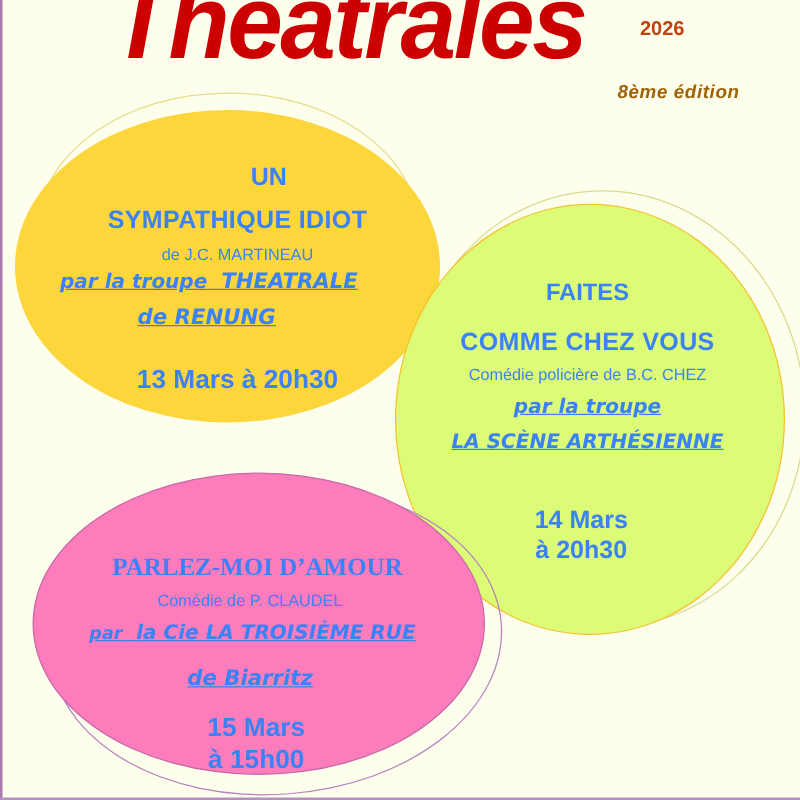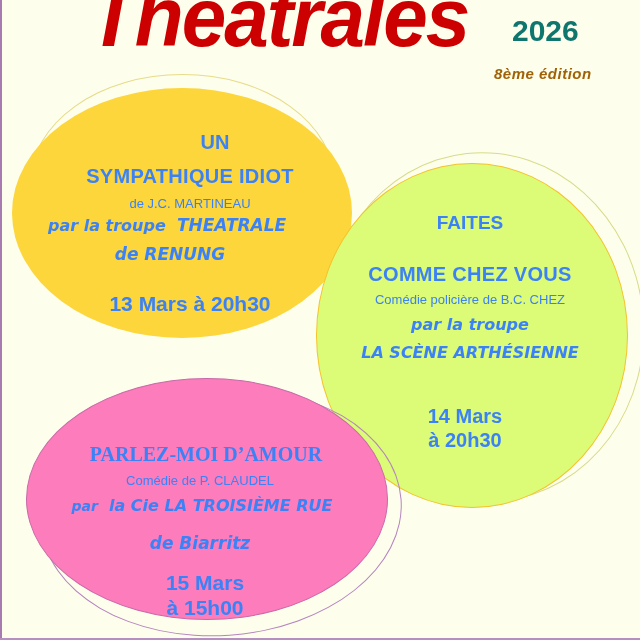--- a/index.html
+++ b/index.html
@@ -14,21 +14,21 @@
     .title {
       position: absolute; left: 88px; top: -24px;
       font-family: "Liberation Sans", sans-serif;
       font-weight: bold; font-style: italic;
       font-size: 80px; letter-spacing: -2px;
       color: #cc0000; line-height: 1; white-space: nowrap;
       transform: scaleY(1.05); transform-origin: left top;
     }
     .year {
       position: absolute; left: 512px; top: 16px;
-      font-weight: bold; font-size: 30px; color: #0f766e; line-height: 1;
+      font-weight: bold; font-size: 16px; color: #c2410c; line-height: 1;
     }
     .edition {
       position: absolute; left: 494px; top: 66px;
       font-weight: bold; font-style: italic; font-size: 15px; color: #a16207;
       letter-spacing: 0.5px; line-height: 1;
     }
 
     .ring, .blob { position: absolute; border-radius: 50%; box-sizing: border-box; }
     .ring { background: transparent; }
 
@@ -36,34 +36,34 @@
     .blob-yellow { left: 12px; top: 88px; width: 340px; height: 250px; background: #fcd63b; }
 
     .ring-green { left: 326px; top: 152px; width: 318px; height: 350px; border: 1px solid #d6dc8a; transform: rotate(-6deg); }
     .blob-green { left: 316px; top: 163px; width: 312px; height: 345px; background: #dcfb76; border: 1.5px solid #f5c22c; }
 
     .ring-pink { left: 40px; top: 388px; width: 362px; height: 248px; border: 1px solid #b584c0; transform: rotate(-4deg); }
     .blob-pink { left: 26px; top: 378px; width: 362px; height: 242px; background: #fd7cbc; border: 1px solid #c86aa8; }
 
     .txt { position: absolute; text-align: center; color: #3b82f6; white-space: nowrap; line-height: 1; }
     .hv { font-family: "Liberation Sans", sans-serif; font-weight: bold; }
-    .cal { font-family: "DejaVu Sans", sans-serif; font-style: italic; font-weight: bold; }
+    .cal { font-family: "DejaVu Sans", sans-serif; font-style: italic; font-weight: bold; text-decoration: underline; }
     .small { font-family: "Liberation Sans", sans-serif; font-weight: normal; font-size: 13px; }
 
     
     .y1 { left: 80px; width: 270px; top: 132px; font-size: 20px; }
     .y2 { left: 40px; width: 300px; top: 166px; font-size: 20px; letter-spacing: 0.3px; }
     .y3 { left: 110px; width: 160px; top: 197px; }
     .y4 { left: 48px; width: 260px; top: 217px; font-size: 16px; text-align: left; }
     .y4 .big { font-size: 17px; }
-    .y5 { left: 110px; width: 120px; top: 246px; font-size: 17px; text-align: center; }
+    .y5 { left: 110px; width: 120px; top: 246px; font-size: 17px; text-align: left; }
     .y6 { left: 60px; width: 260px; top: 293px; font-size: 21px; }
 
     
-    .g1 { left: 370px; width: 200px; top: 213px; font-size: 19px; }
+    .g1 { left: 370px; width: 200px; top: 225px; font-size: 19px; }
     .g2 { left: 330px; width: 280px; top: 264px; font-size: 20px; letter-spacing: 0.3px; }
     .g3 { left: 345px; width: 250px; top: 293px; }
     .g4 { left: 400px; width: 140px; top: 317px; font-size: 16px; }
     .g5 { left: 340px; width: 260px; top: 345px; font-size: 16px; }
     .g6 { left: 390px; width: 150px; top: 406px; font-size: 20px; }
     .g7 { left: 390px; width: 150px; top: 430px; font-size: 20px; }
 
     
     .p1 { left: 36px; width: 340px; top: 444px; font-size: 20px; font-family: Liberation Serif, serif; }
     .p2 { left: 90px; width: 220px; top: 474px; }

